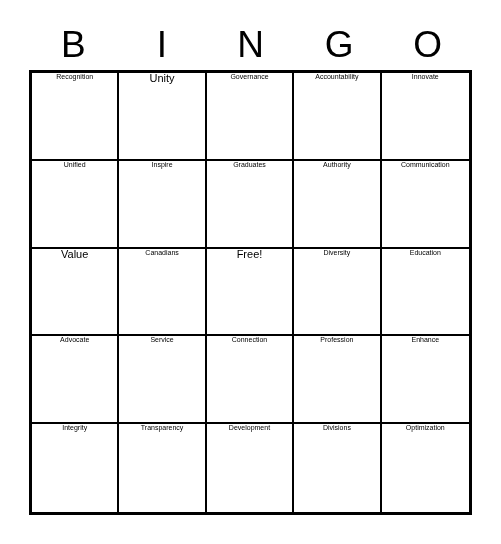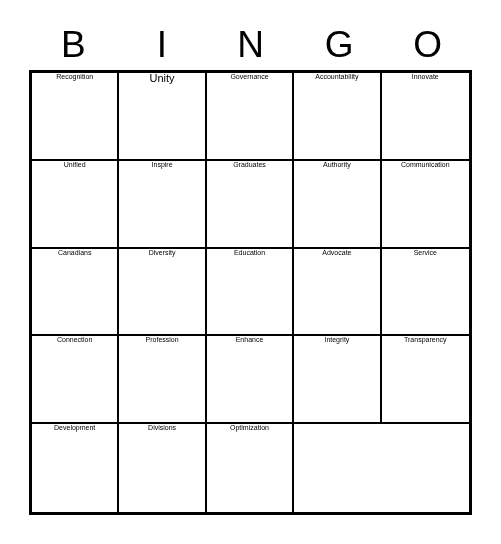--- a/index.html
+++ b/index.html
@@ -133,21 +133,27 @@
       <div class="bingo-cell">
         <span class="cell-text size-md" style="font-size: 7px;">Graduates</span>
       </div>
       <div class="bingo-cell">
         <span class="cell-text size-lg" style="font-size: 7px;">Authority</span>
       </div>
       <div class="bingo-cell">
         <span class="cell-text size-xxs" style="font-size: 7px;">Communication</span>
       </div>
       <div class="bingo-cell">
+        <span class="cell-text size-xl" style="font-size: 11px;">Value</span>
+      </div>
+      <div class="bingo-cell">
         <span class="cell-text size-md" style="font-size: 7px;">Canadians</span>
+      </div>
+      <div class="bingo-cell free-cell">
+        <span class="cell-text size-xl" style="font-size: 11px;">Free!</span>
       </div>
       <div class="bingo-cell">
         <span class="cell-text size-lg" style="font-size: 7px;">Diversity</span>
       </div>
       <div class="bingo-cell">
         <span class="cell-text size-md" style="font-size: 7px;">Education</span>
       </div>
       <div class="bingo-cell">
         <span class="cell-text size-md" style="font-size: 7px;">Advocate</span>
       </div>

